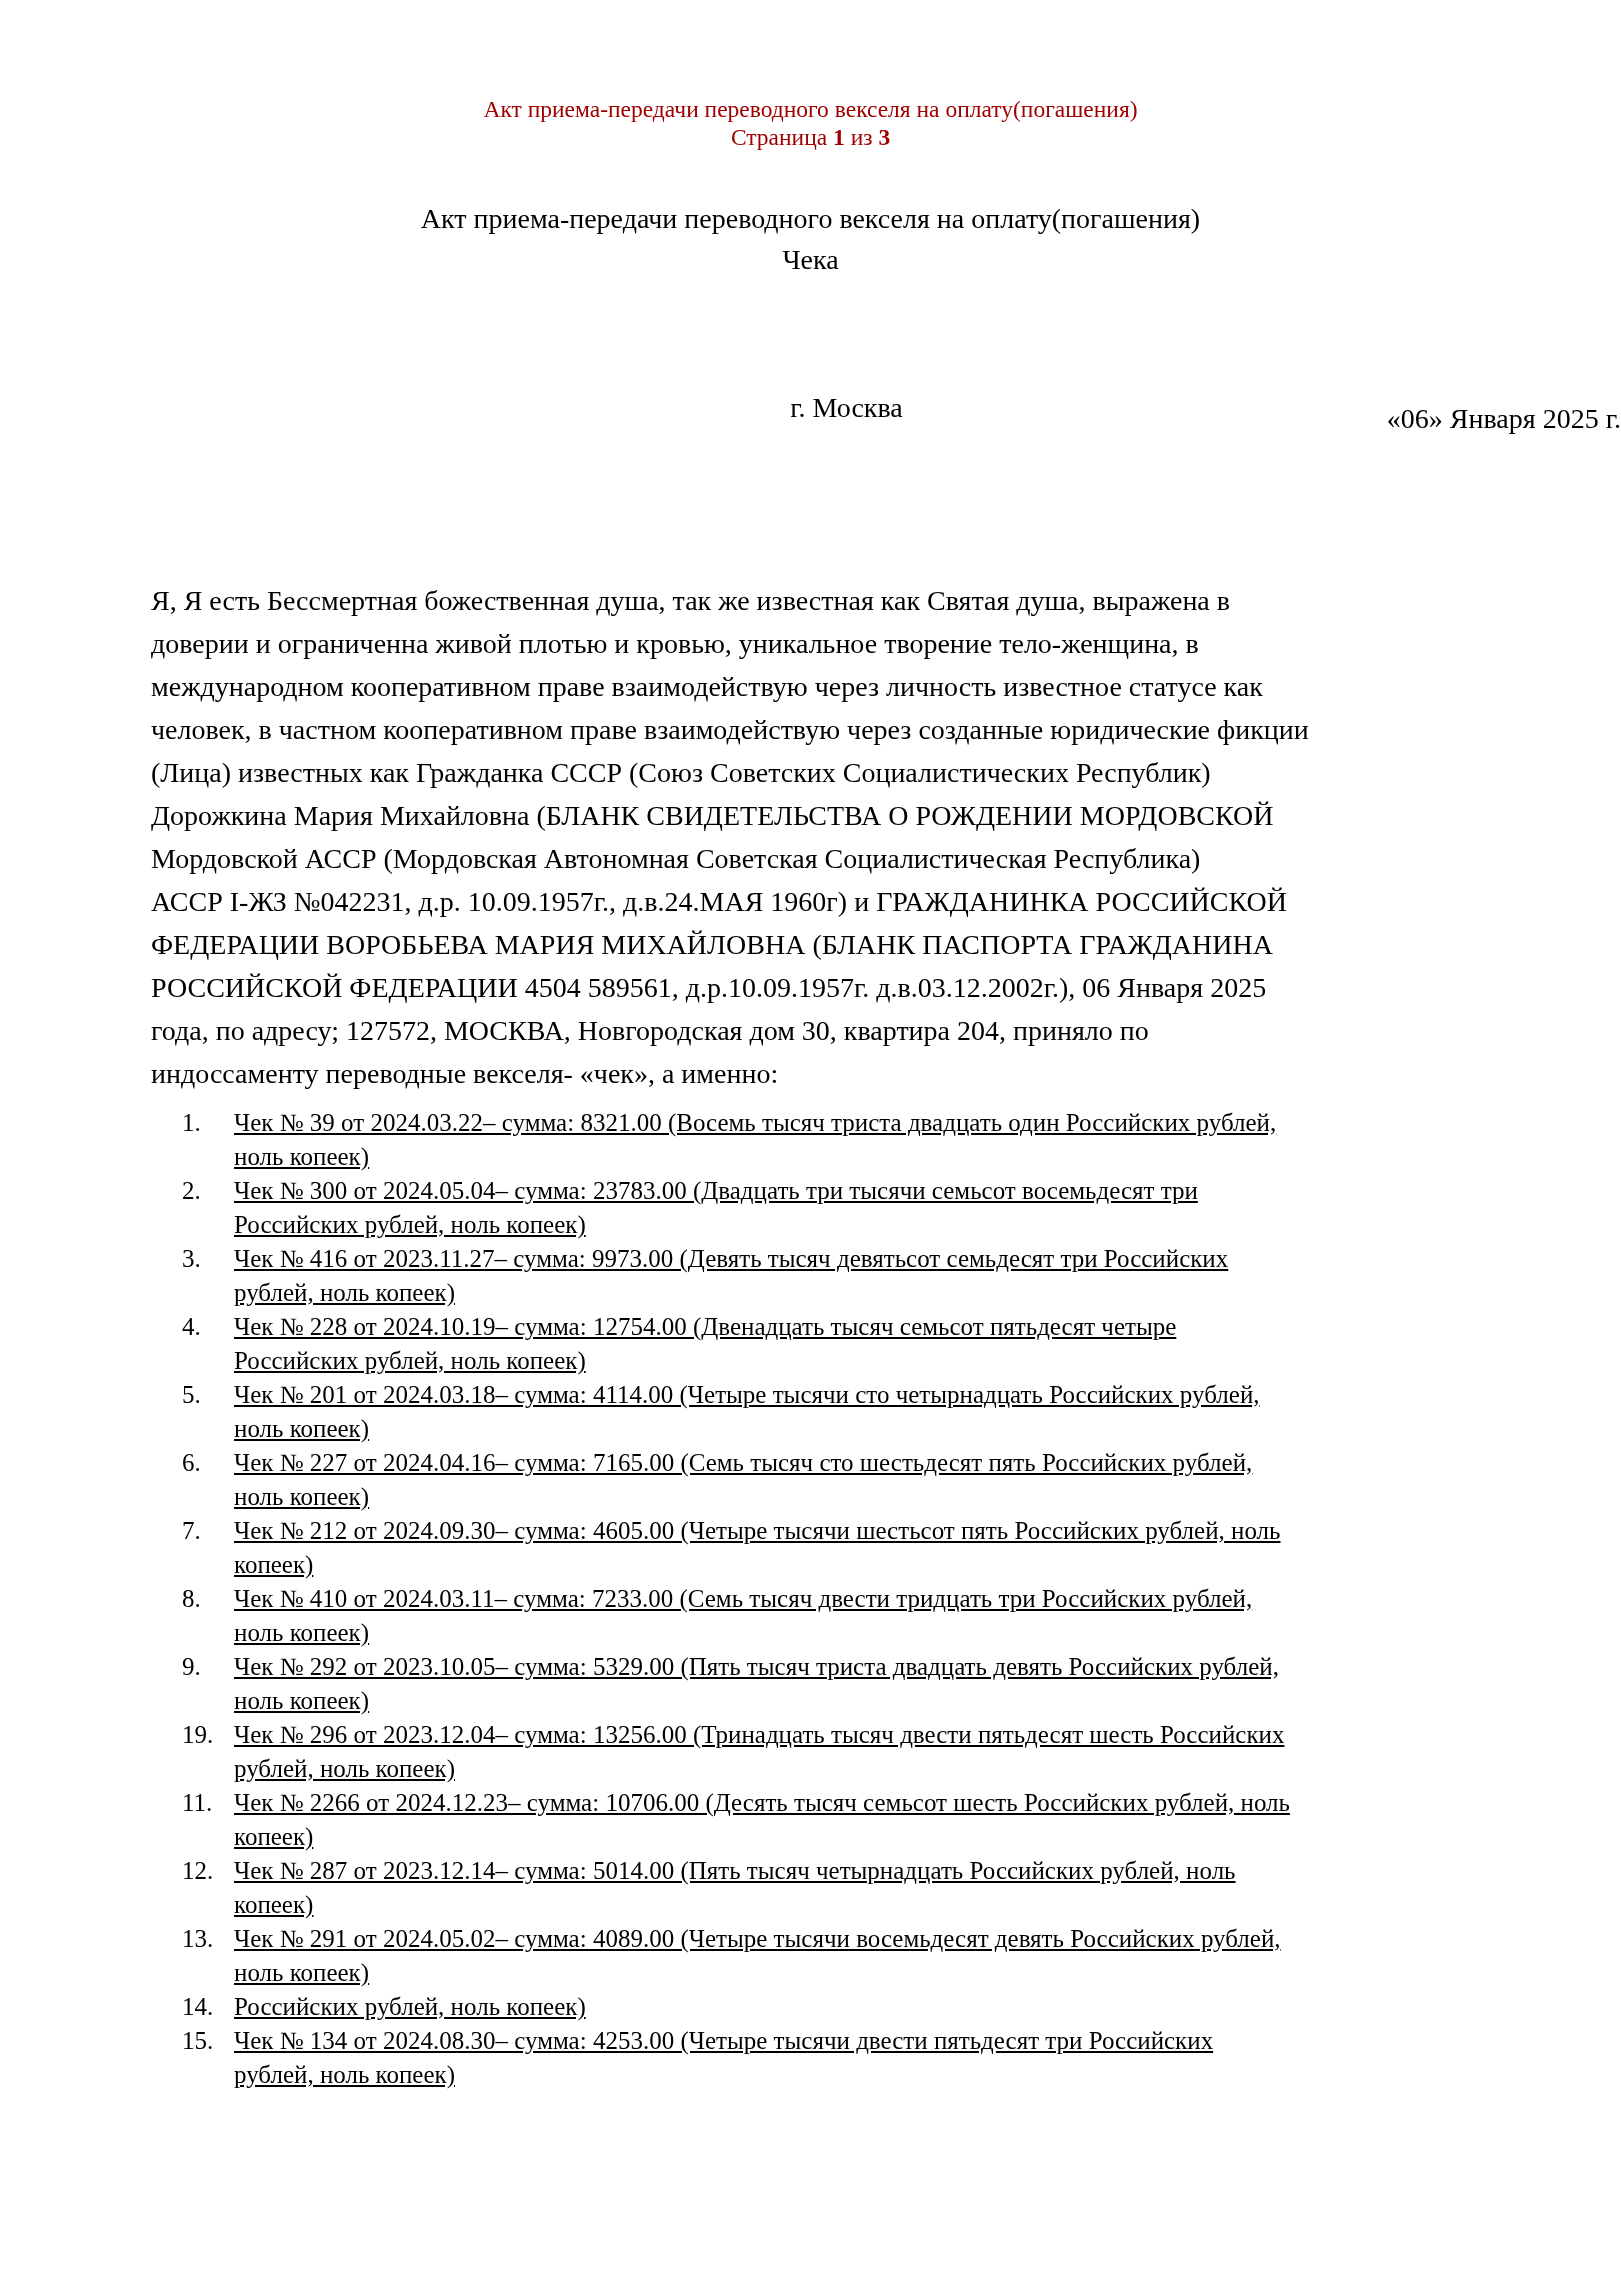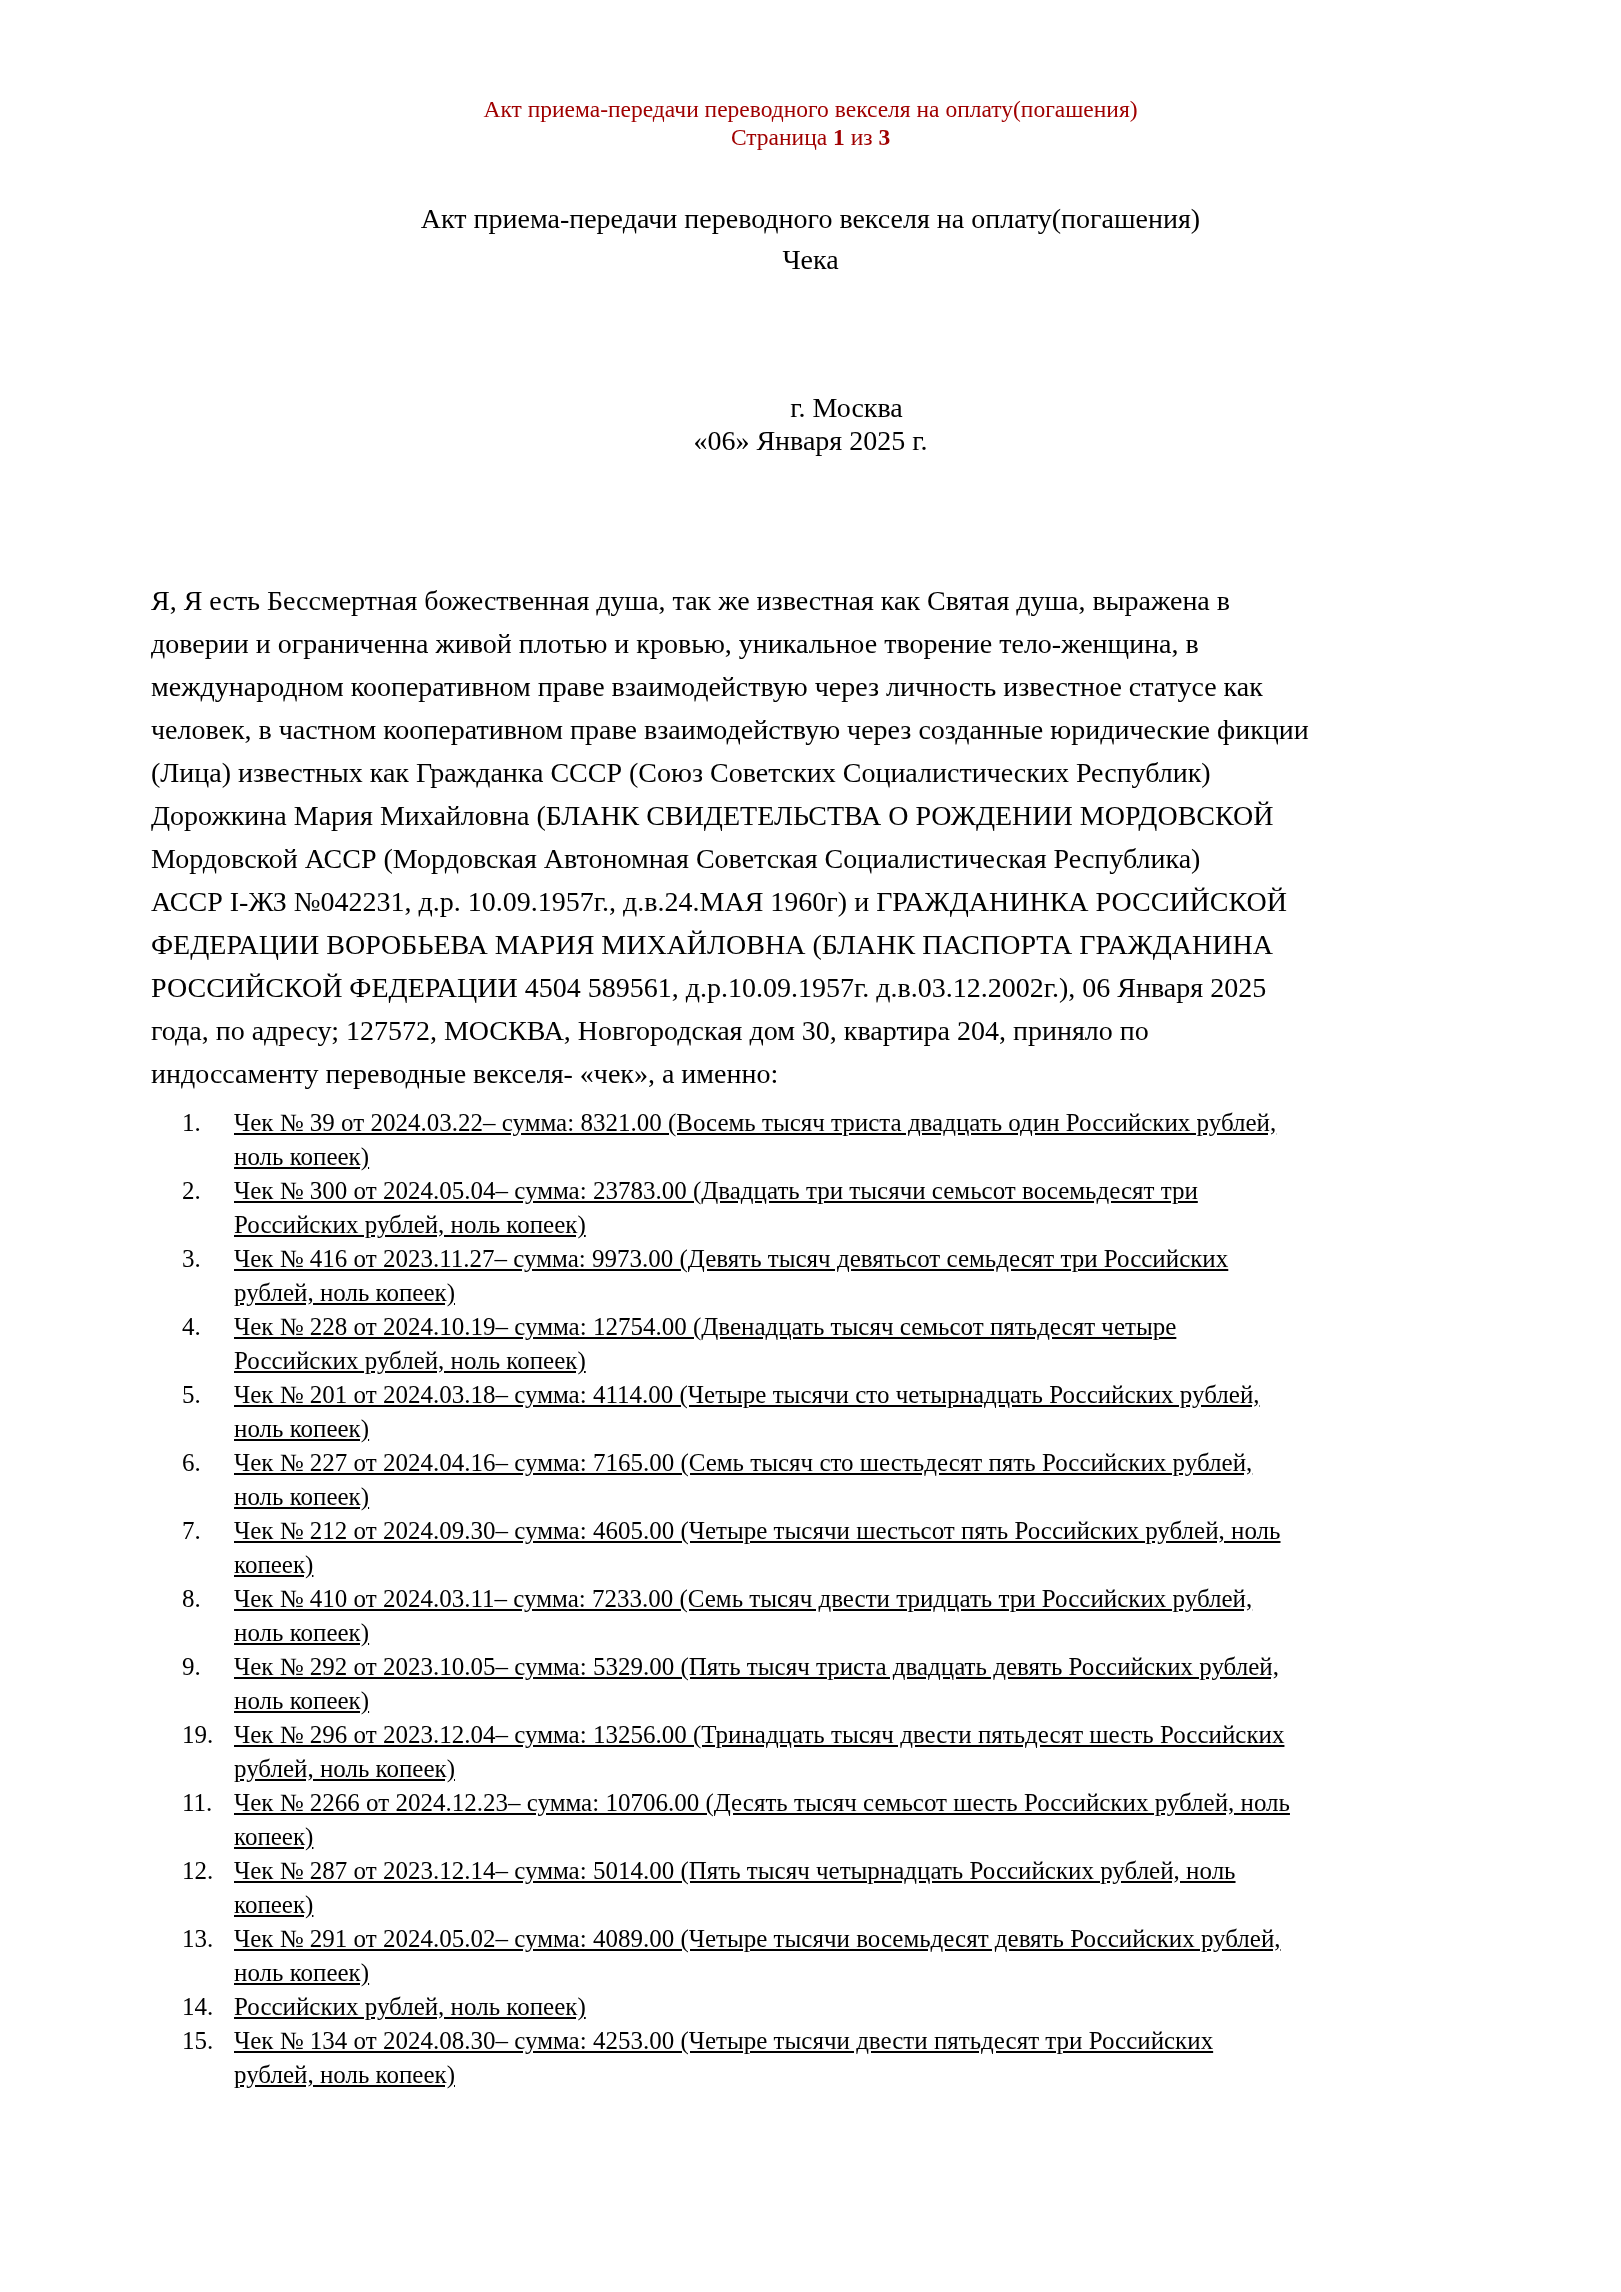--- a/index.html
+++ b/index.html
@@ -7,21 +7,21 @@
          font-family:"Liberation Serif", "DejaVu Serif", serif; color:#000; }
   .hdr { position:absolute; left:0; width:1621px; text-align:center;
          color:#a00000; font-size:23.5px; line-height:29px; }
   .hdr b { font-weight:bold; }
   .hdr1 { top:95px; }
   .hdr2 { top:123px; }
   .center { position:absolute; left:0; width:1621px; text-align:center; font-size:28px; line-height:39px; }
   .title { top:199px; }
   .subtitle { top:240px; }
   .city { top:388px;padding-left:36px; }
-  .date { top:421px; }
+  .date { top:399px;text-align:right; }
   .para { position:absolute; left:135px; width:1372px; top:563px;
           font-size:28px; line-height:43px; margin:16px; }
   .para span.line { display:block; white-space:nowrap; }
   ol.items { position:absolute; left:0; top:1106px; margin:0; padding:0; list-style:none; width:1621px; }
   ol.items li { position:relative; font-size:25px; line-height:34px; }
   ol.items li .num { position:absolute; left:182px; width:39px; }
   ol.items li .txt { display:block; margin-left:234px; width:1274px; }
   ol.items li .txt span.line { display:block; white-space:nowrap;text-decoration:underline; }
 </style>
 </head>

